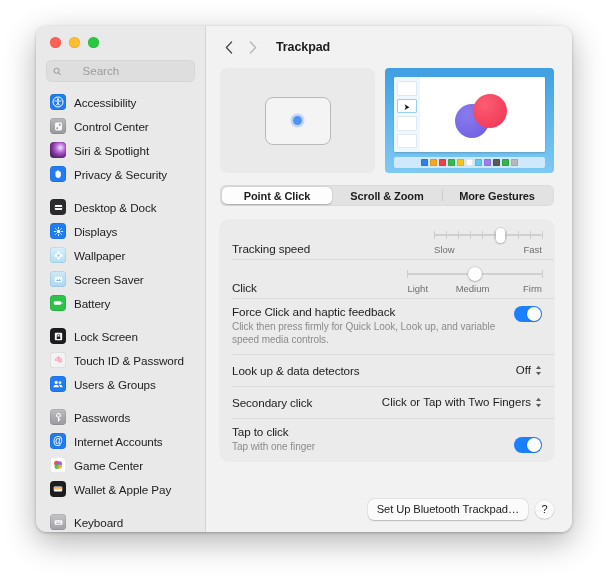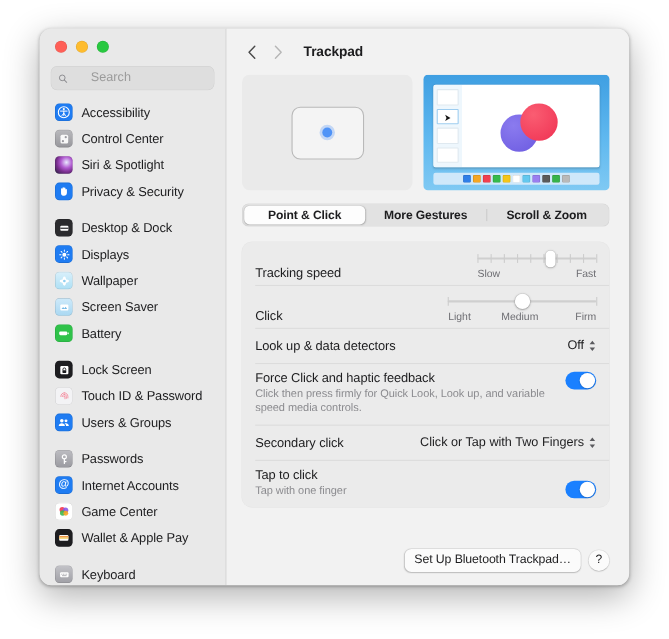--- a/index.html
+++ b/index.html
@@ -571,22 +571,22 @@
               <span class="swatch" style="background: rgb(154, 126, 240);"></span>
               <span class="swatch" style="background: rgb(90, 90, 90);"></span>
               <span class="swatch" style="background: rgb(54, 179, 74);"></span>
               <span class="swatch" style="background: rgb(185, 185, 185);"></span>
             </div>
         </div>
       </div>
 
       <div id="tabs">
         <div class="tab active">Point &amp; Click</div>
+        <div class="tab">Scroll &amp; Zoom</div>
         <div class="tab">More Gestures</div>
-        <div class="tab">Scroll &amp; Zoom</div>
       </div>
 
       <div id="card">
 
         <div class="row slider-row">
           <div class="row-label">Tracking speed</div>
           <div class="row-grow"></div>
           <div class="slider-area">
             <div class="track-wrap">
               <div class="track"></div>
@@ -624,44 +624,44 @@
               <div class="knob round" id="knob-click" style="left: 50%;"></div>
             </div>
             <div class="scale three">
               <span>Light</span>
               <span>Medium</span>
               <span>Firm</span>
             </div>
           </div>
         </div>
 
+        <div class="row" style="padding-top:7px;padding-bottom:8px;align-items:flex-start">
+          <div style="flex:1;padding-right:14px">
+            <div class="row-label">Force Click and haptic feedback</div>
+            <div class="row-sub" style="margin-top:2px">Click then press firmly for Quick Look, Look up, and variable speed media controls.</div>
+          </div>
+          <div class="toggle on" style="margin-top:1px">
+            <div class="thumb"></div>
+          </div>
+        </div>
+
         <div class="row">
           <div class="row-label">Look up &amp; data detectors</div>
           <div class="row-grow"></div>
           <div class="popup">
             <span>Off</span>
             <span class="chev">
               <svg width="7" height="11" viewBox="0 0 7 11">
                 <path d="M3.5 .8L6 4H1z" fill="#5a5a5e"></path>
                   <path d="M3.5 10.2L1 7h5z" fill="#5a5a5e"></path>
               </svg>
             </span>
           </div>
         </div>
 
-        <div class="row" style="padding-top:7px;padding-bottom:8px;align-items:flex-start">
-          <div style="flex:1;padding-right:14px">
-            <div class="row-label">Force Click and haptic feedback</div>
-            <div class="row-sub" style="margin-top:2px">Click then press firmly for Quick Look, Look up, and variable speed media controls.</div>
-          </div>
-          <div class="toggle on" style="margin-top:1px">
-            <div class="thumb"></div>
-          </div>
-        </div>
-
         <div class="row">
           <div class="row-label">Secondary click</div>
           <div class="row-grow"></div>
           <div class="popup">
             <span>Click or Tap with Two Fingers</span>
             <span class="chev">
               <svg width="7" height="11" viewBox="0 0 7 11">
                 <path d="M3.5 .8L6 4H1z" fill="#5a5a5e"></path>
                   <path d="M3.5 10.2L1 7h5z" fill="#5a5a5e"></path>
               </svg>

